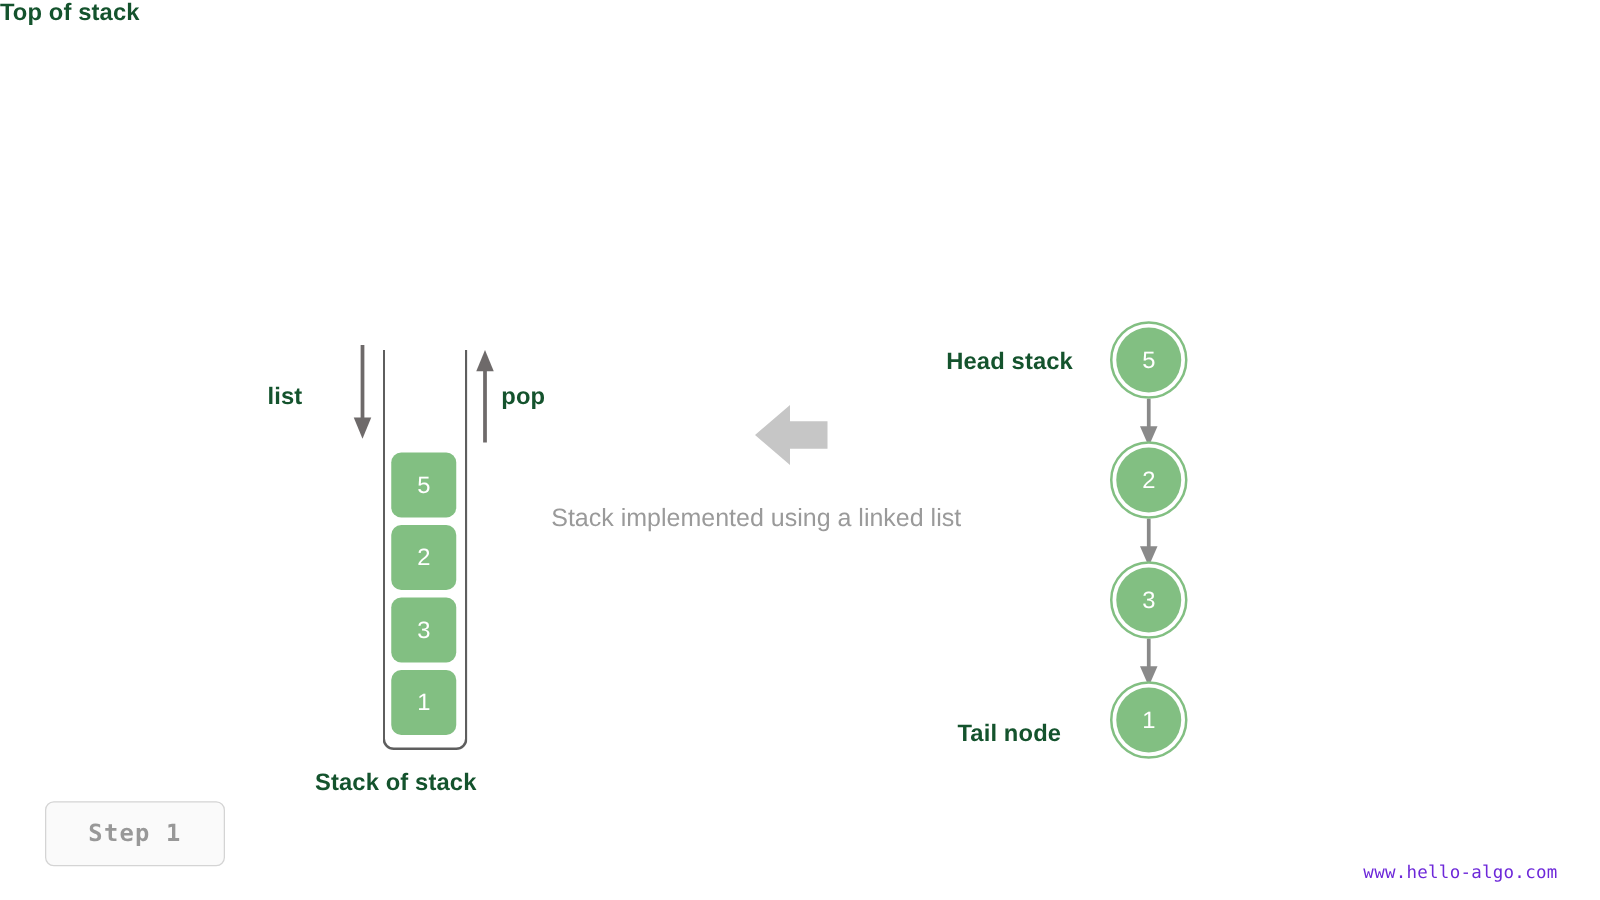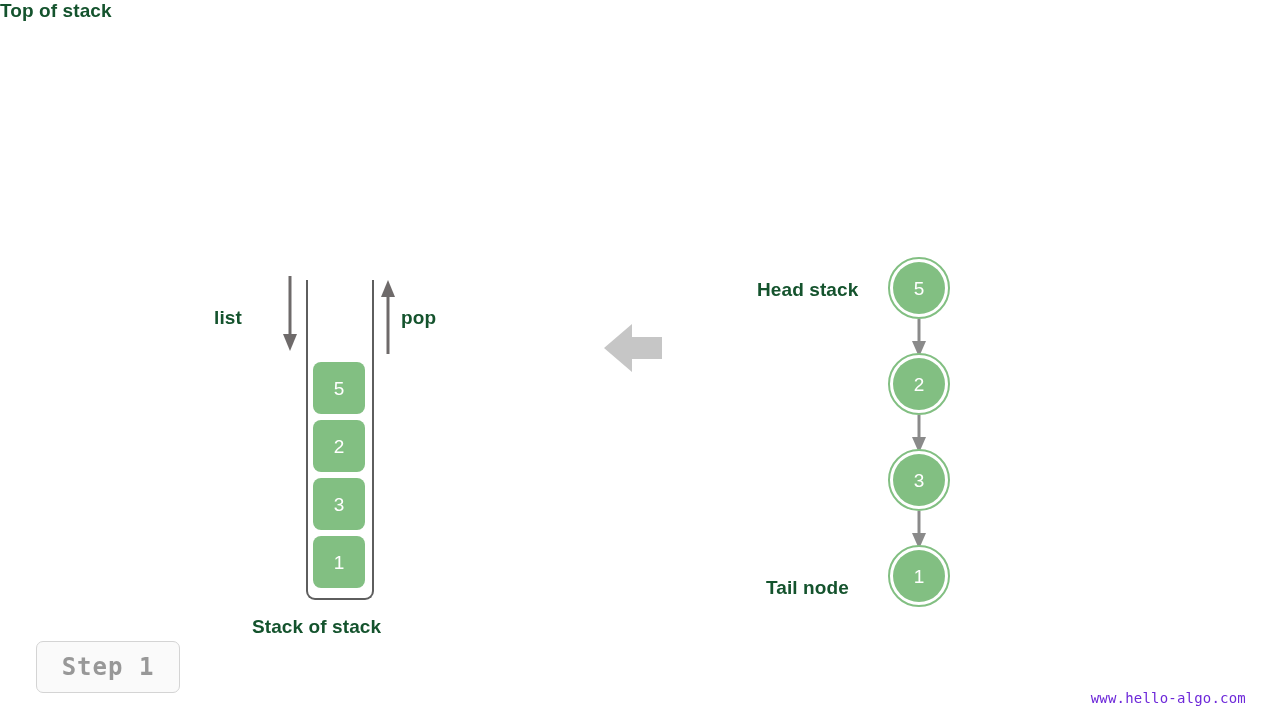--- a/index.html
+++ b/index.html
@@ -125,21 +125,21 @@
     top: 641px;
     width: 144px;
     height: 52px;
     border: 1px solid #d4d4d4;
     border-radius: 7px;
     background: #fafafa;
     display: flex;
     align-items: center;
     justify-content: center;
     font-family: "DejaVu Sans Mono", monospace;
-    font-size: 24px;
+    font-size: 19px;
     font-weight: bold;
     color: #989898;
     letter-spacing: 1px;
     box-sizing: border-box;
   }
 
   
   .watermark {
     position: absolute;
     right: 34px;
@@ -181,20 +181,21 @@
     <div class="stack-cell">3</div>
     <div class="stack-cell">1</div>
   </div>
 
   <div class="label-bold" style="left:252px; top:616px;">Stack of stack</div>
 
   <svg class="abs" style="left:604px; top:320px;" width="58" height="56" viewBox="0 0 58 56">
     <polygon points="0,28 28,4 28,17 58,17 58,39 28,39 28,52" fill="#c6c6c6"></polygon>
   </svg>
 
+  <div class="caption">Stack implemented using a linked list</div>
 
   <div class="label-bold" style="left:757px; top:279px;">Head stack</div>
 
   <div class="label-bold" style="left:766px; top:565px;margin-top:12px;">Tail node</div>
 
   <svg class="abs" style="left:888px; top:257px;" width="64" height="356" viewBox="0 0 64 356">
 
     <line x1="31" y1="62" x2="31" y2="88" stroke="#8a8a8a" stroke-width="3"></line>
     <polygon points="31,100 24,84 38,84" fill="#8a8a8a"></polygon>
 

